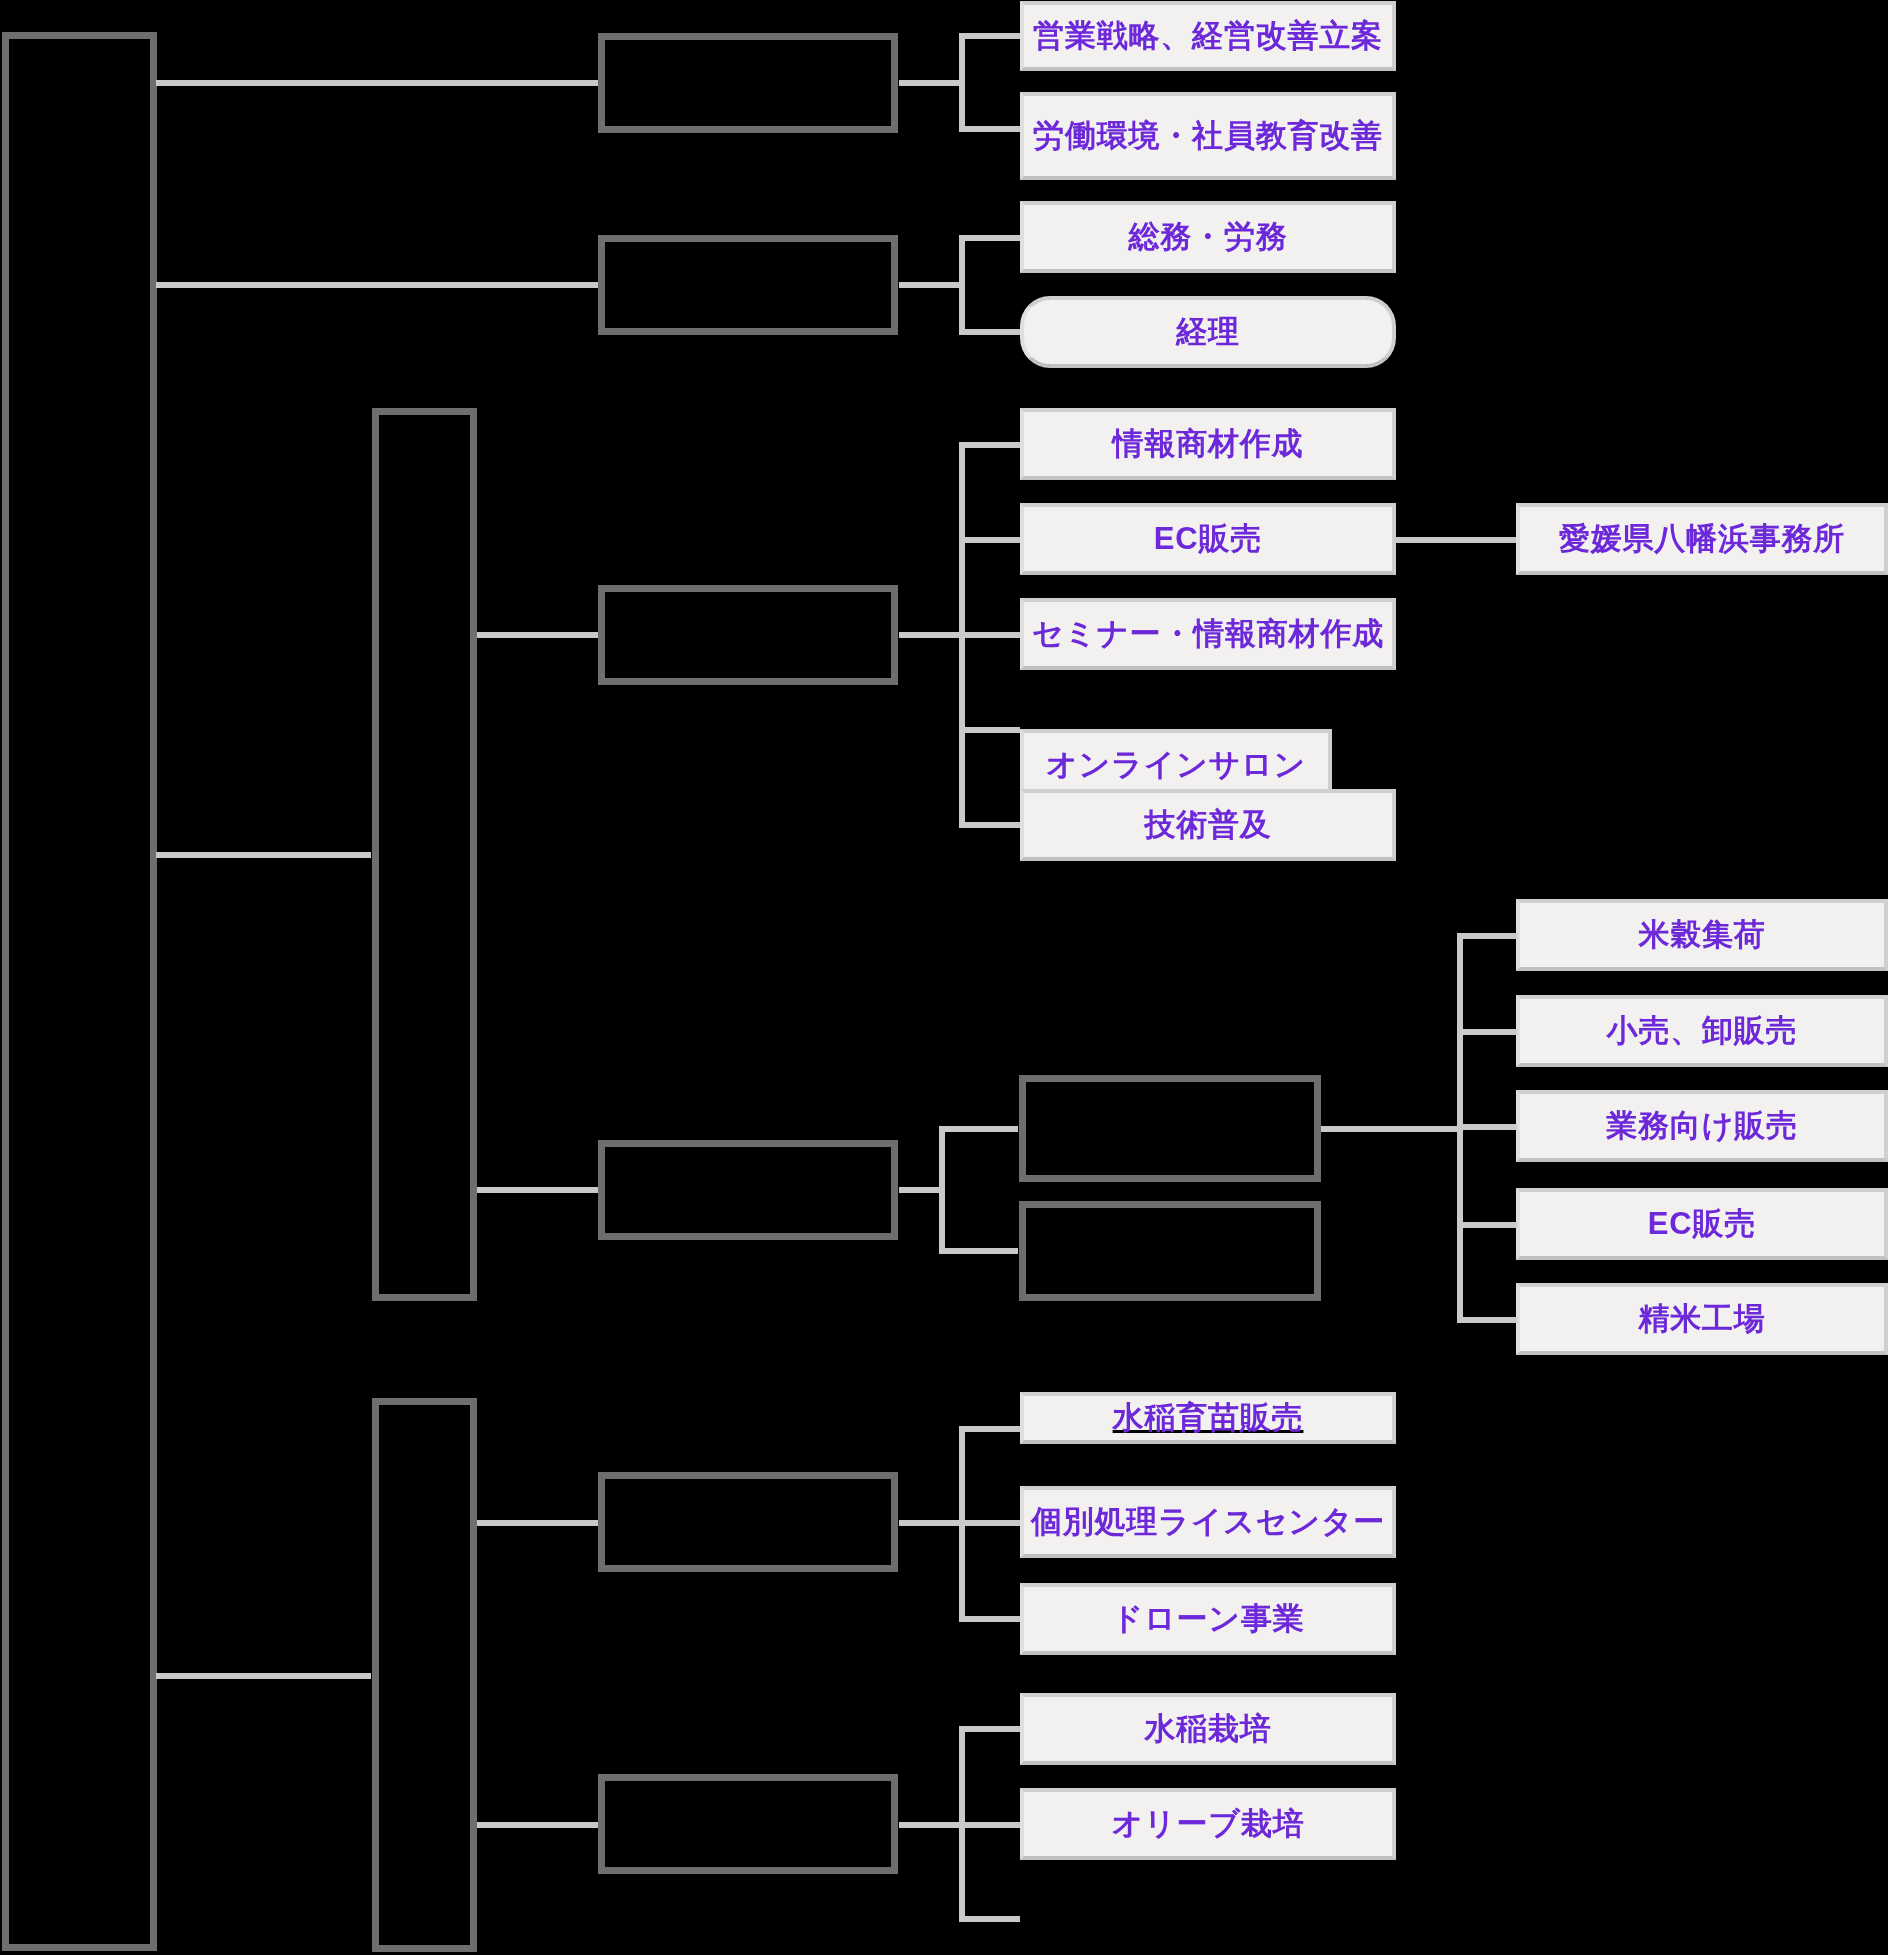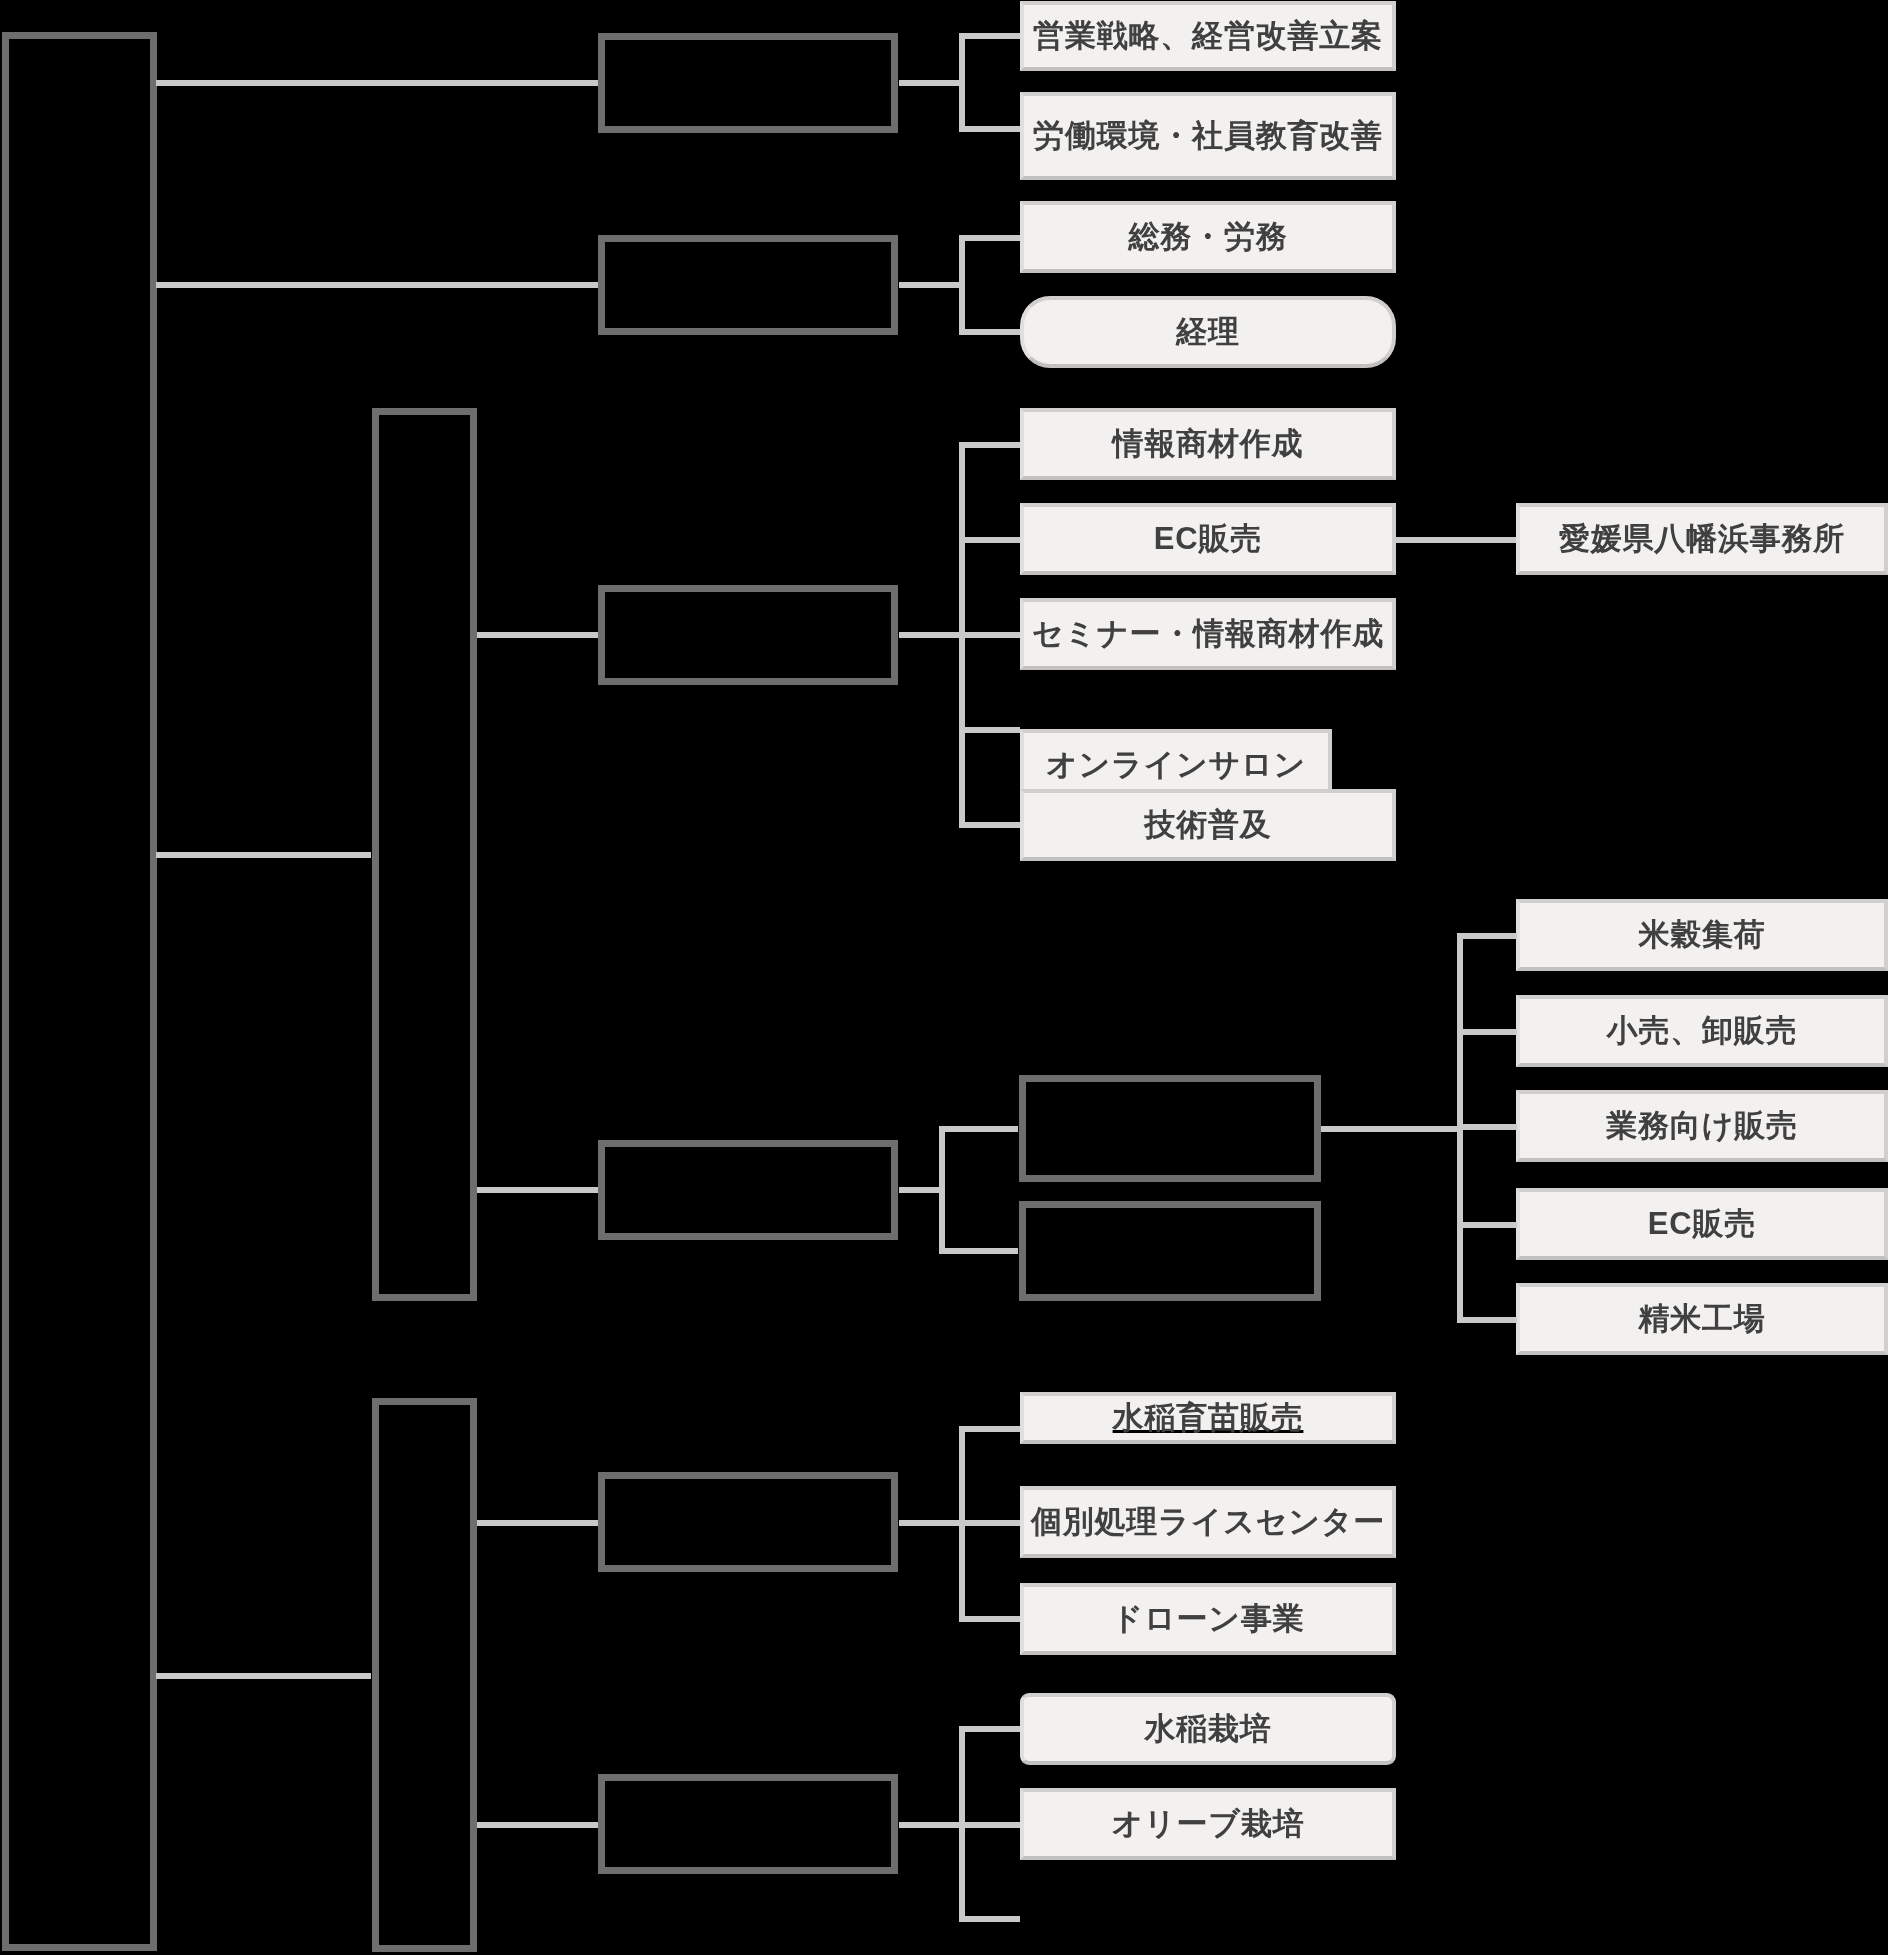--- a/index.html
+++ b/index.html
@@ -2,21 +2,21 @@
 <html style="font-size:12.6px"><head>
 <meta charset="utf-8">
 <style>
   html,body{margin:0;padding:0;background:#000;}
   #stage{position:relative;width:1888px;height:1956px;background:#000;overflow:hidden;
          font-family:"Liberation Sans","DejaVu Sans",sans-serif;}
   .box-dark{position:absolute;border:7px solid #6e6e6e;background:#000;box-sizing:border-box;}
   .box-leaf{position:absolute;background:#f2f1ef;border:4.7px solid #d0cfcd;
             border-left-color:#e0dfdd;border-bottom-color:#c2c1bf;box-sizing:border-box;
             display:flex;align-items:center;justify-content:center;}
-  .box-leaf span{font-weight:bold;font-size:31px;color:#404040;letter-spacing:0.8px;white-space:nowrap;}
+  .box-leaf span{font-weight:bold;font-size:31px;color:#6d28d9;letter-spacing:0.8px;white-space:nowrap;}
   .conn{position:absolute;background:#c9c9c9;}
 </style>
 </head>
 <body>
 
 <div id="stage">
 
   <div class="box-dark" style="left:1.6px;top:32px;width:155px;height:1919px;"></div>
   <div class="box-dark" style="left:372px;top:408px;width:105px;height:893px;"></div>
   <div class="box-dark" style="left:372px;top:1398px;width:105px;height:554px;"></div>
@@ -78,21 +78,21 @@
 
   <div class="box-leaf" style="left:1020px;top:1392px;width:376px;height:52px;text-decoration:underline;">
       <span>水稲育苗販売</span>
     </div>
   <div class="box-leaf" style="left:1020px;top:1486px;width:376px;height:72px;">
       <span>個別処理ライスセンター</span>
     </div>
   <div class="box-leaf" style="left:1020px;top:1583px;width:376px;height:72px;">
       <span>ドローン事業</span>
     </div>
-  <div class="box-leaf" style="left:1020px;top:1693px;width:376px;height:72px;border-radius:9px;">
+  <div class="box-leaf" style="left:1020px;top:1693px;width:376px;height:72px;">
       <span>水稲栽培</span>
     </div>
   <div class="box-leaf" style="left:1020px;top:1788px;width:376px;height:72px;">
       <span>オリーブ栽培</span>
     </div>
 
   <div class="conn" style="left:156px;top:80px;width:442px;height:5.5px;"></div>
   <div class="conn" style="left:156px;top:282px;width:442px;height:5.5px;"></div>
   <div class="conn" style="left:156px;top:852px;width:215px;height:5.5px;"></div>
   <div class="conn" style="left:156px;top:1673px;width:215px;height:5.5px;"></div>

